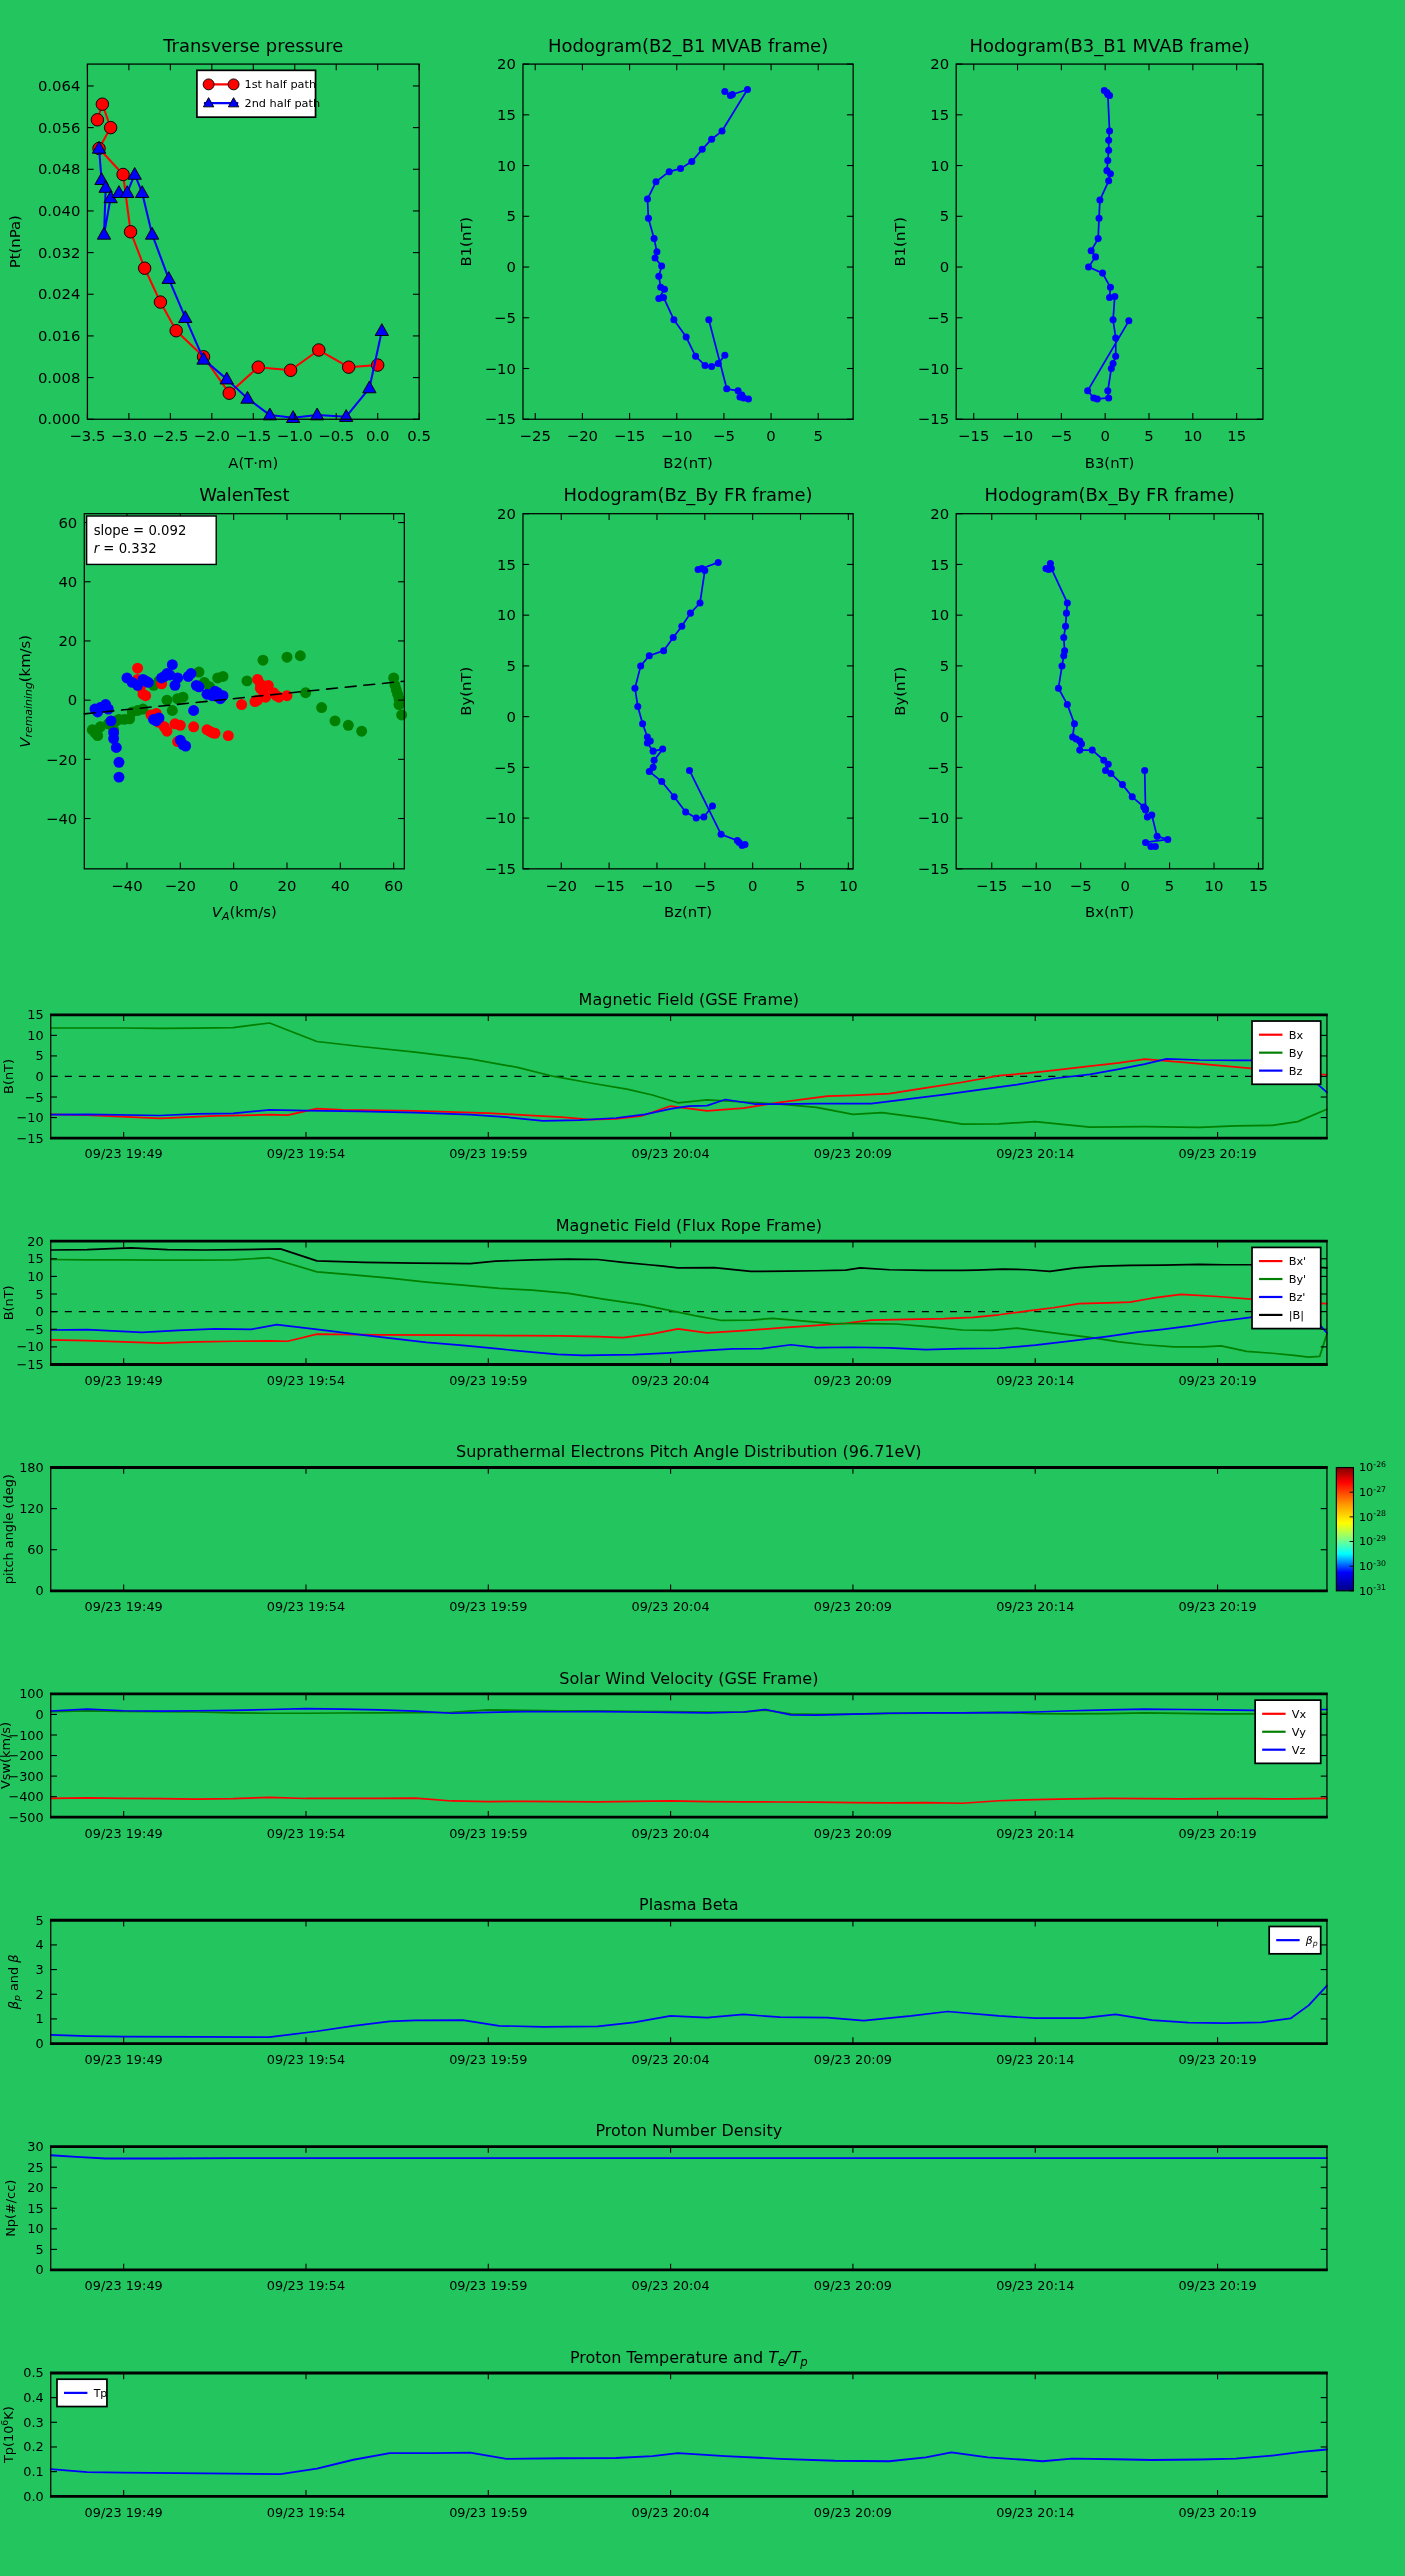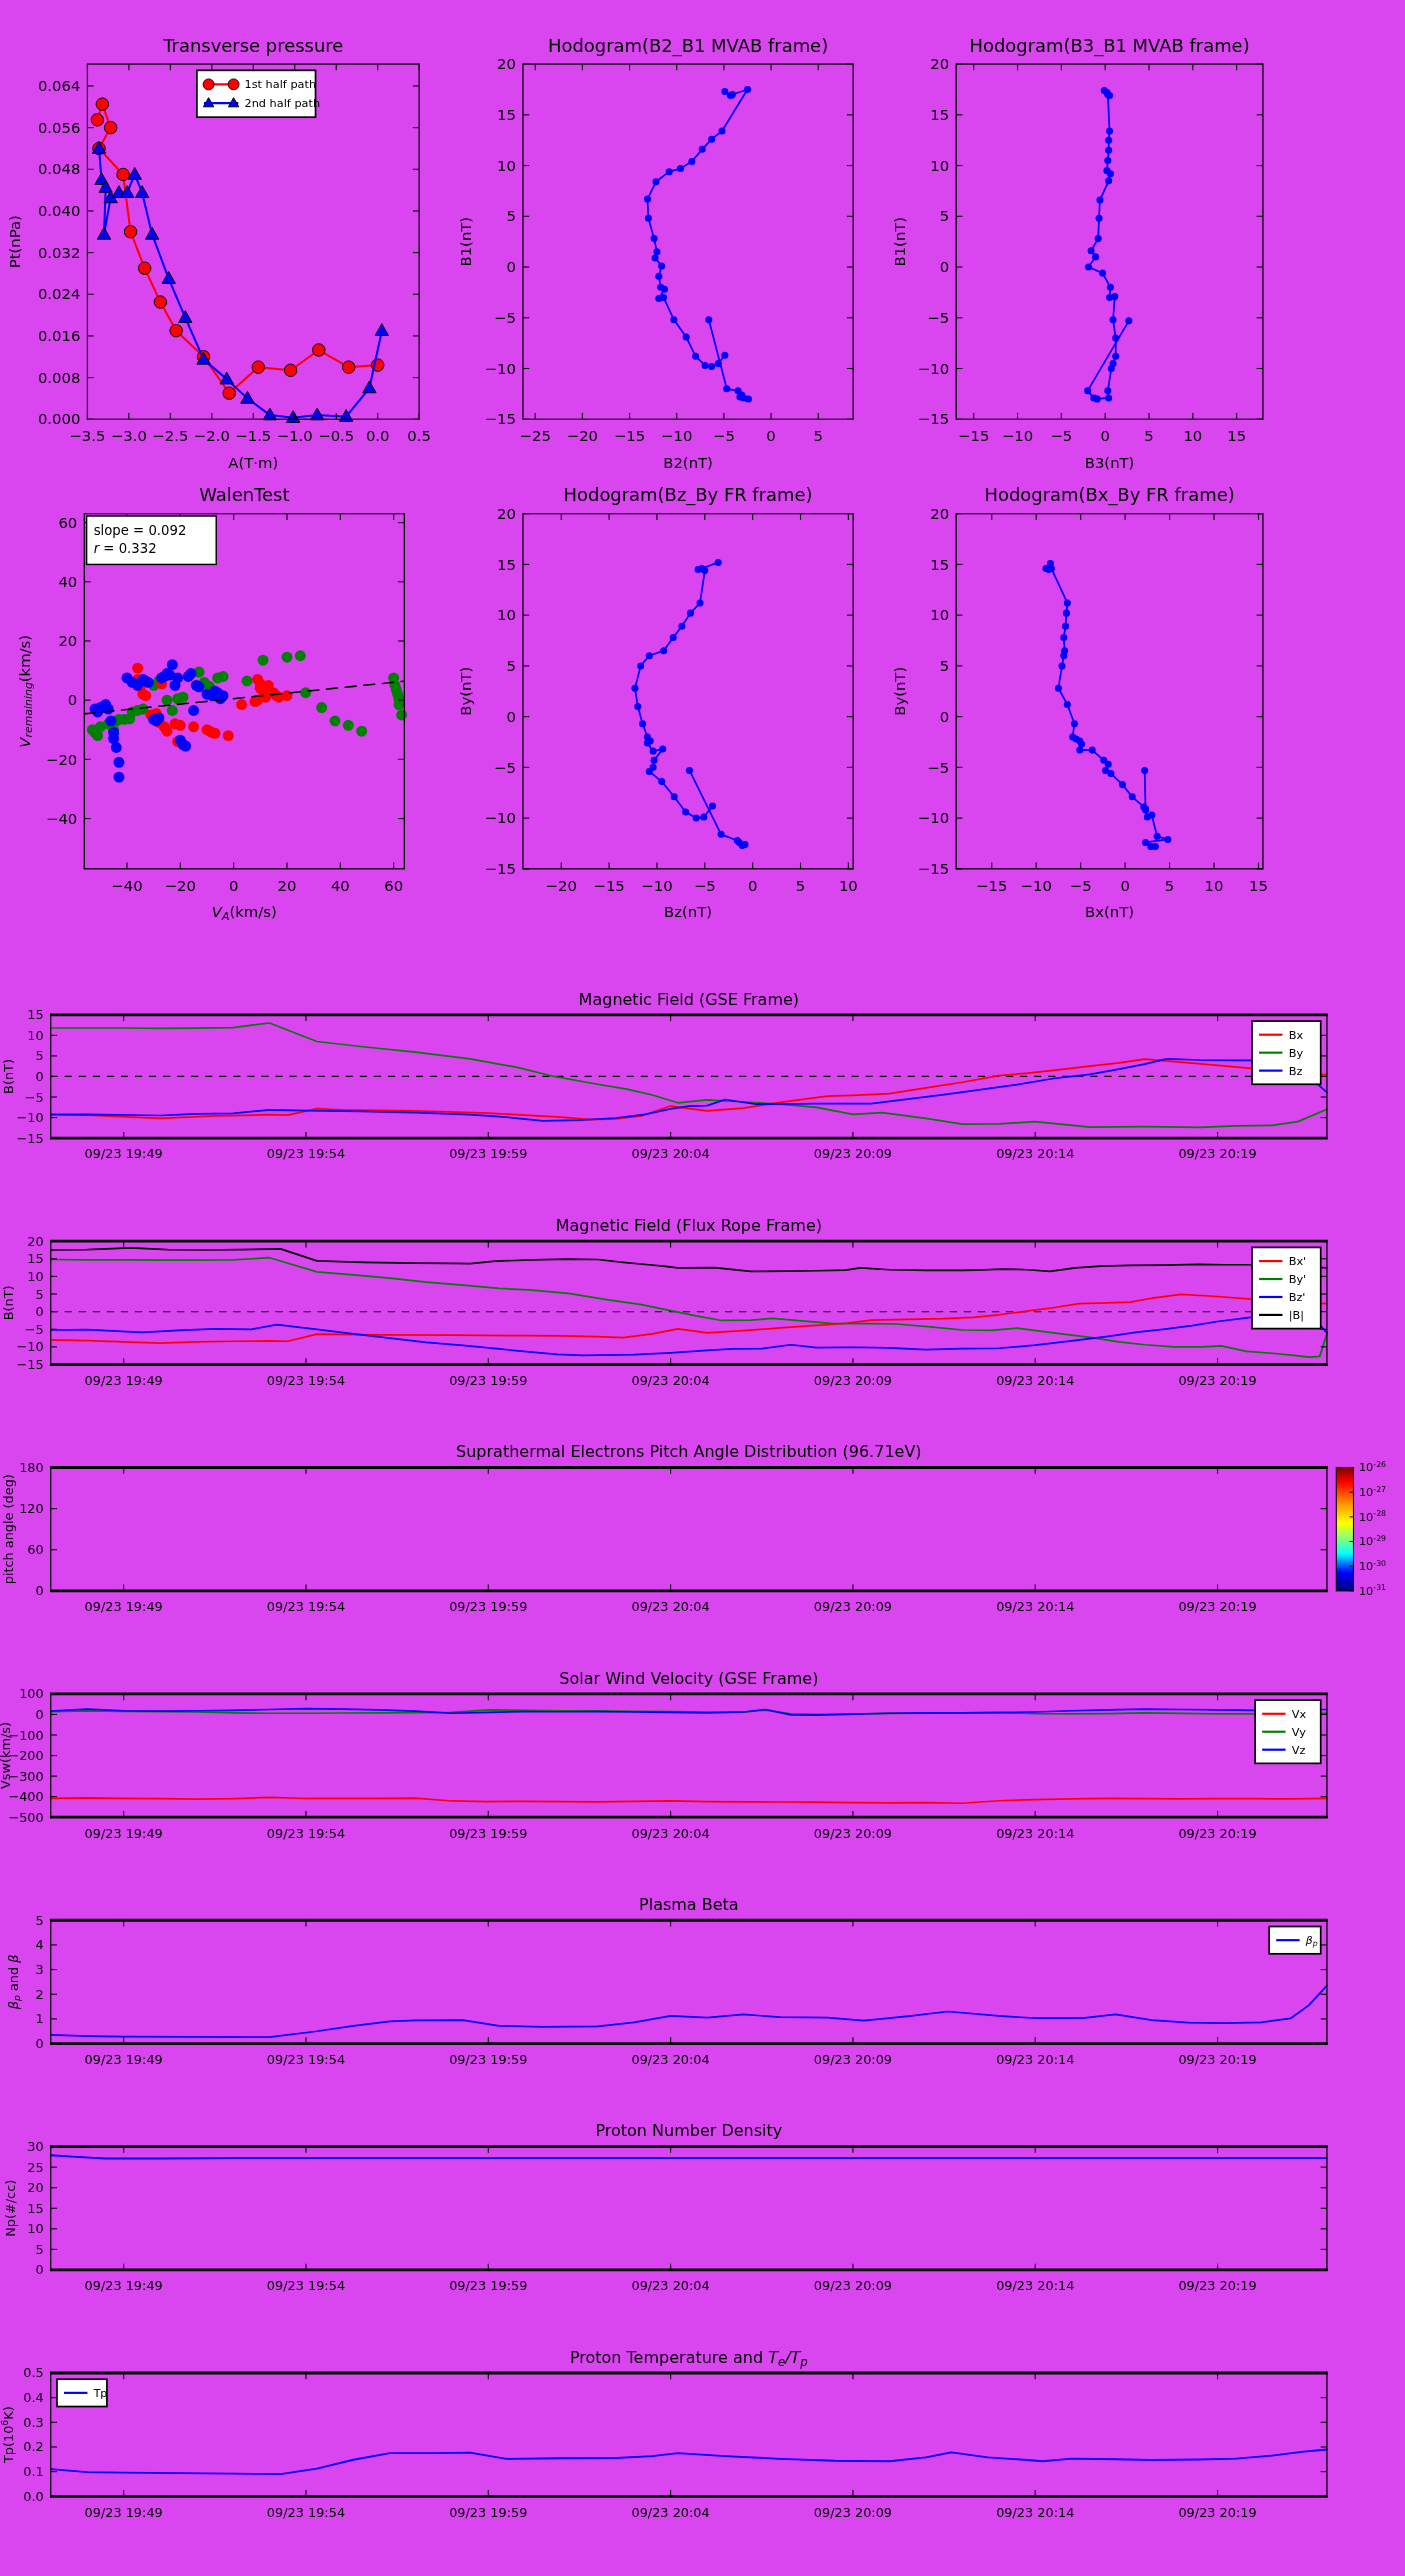--- a/index.html
+++ b/index.html
@@ -1,17 +1,17 @@
 <!DOCTYPE html>
 <html style="font-size:12.5px"><head>
 <meta charset="utf-8">
 <style>
   html,body{margin:0;padding:0;background:#ffffff;}
   body{width:1405px;height:2576px;position:relative;font-family:"DejaVu Sans",sans-serif;}
-  #figure-root{position:absolute;left:0;top:0;width:1405px;height:2576px;background:#d946ef;}
+  #figure-root{position:absolute;left:0;top:0;width:1405px;height:2576px;background:#22c55e;}
   svg text{font-family:"DejaVu Sans",sans-serif;}
 </style>
 </head>
 <body>
 
 <div id="figure-root">
   <svg id="figure-svg" width="1405" height="2576" viewBox="0 0 1800 3300">
       <defs>
         <linearGradient id="jet" x1="0" y1="0" x2="0" y2="1">
           <stop offset="0%" stop-color="#800000"></stop>

